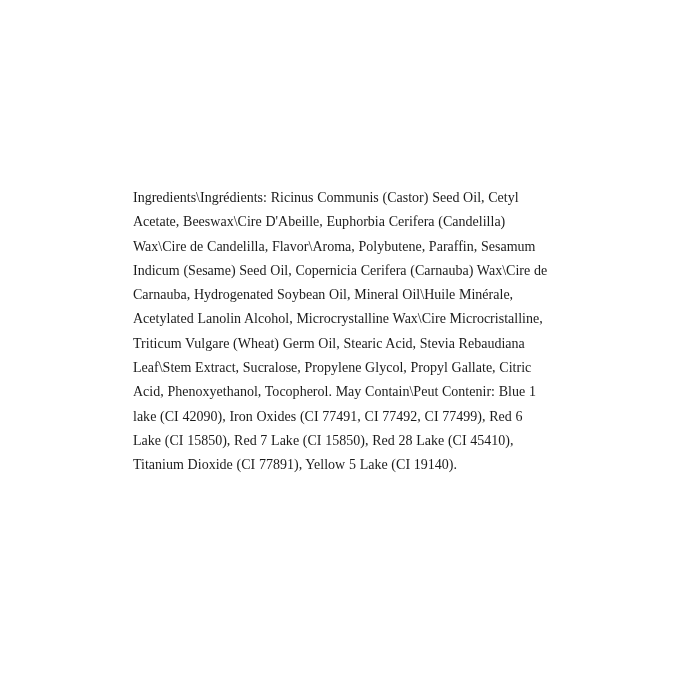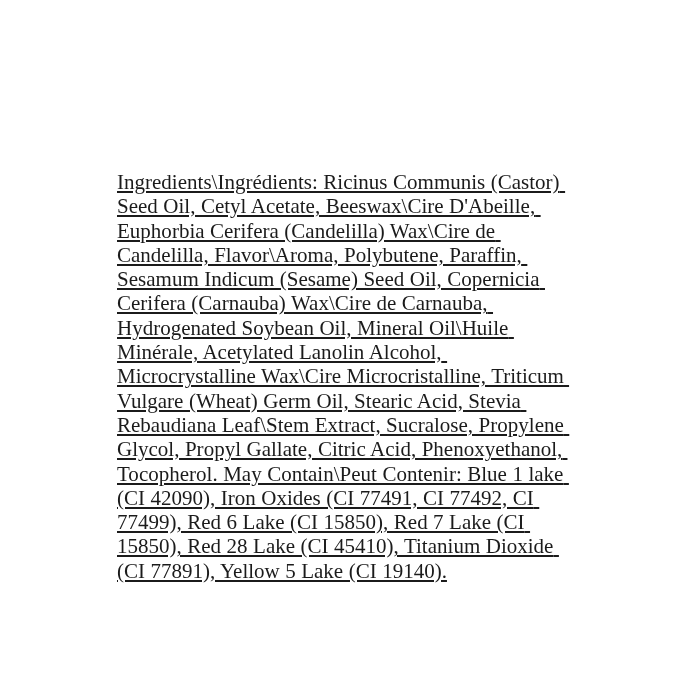--- a/index.html
+++ b/index.html
@@ -20,30 +20,29 @@
     height: 679px;
     background: #ffffff;
   }
   .ingredients-block {
     position: absolute;
     left: 117px;
     top: 170px;
     width: 452px;
   }
   .ingredients-text {
-    margin: 0;
+    margin: 16px;
     font-family: "Liberation Serif", serif;
-    font-size: 21px;
+    font-size: 14px;
     line-height: 24.3px;
     color: #1b1b1b;
     text-align: left;
     white-space: pre-wrap;
     word-spacing: 0.2px;
     letter-spacing: 0.01px;
-    text-decoration: underline;
   }
 </style>
 </head>
 <body>
 
 <div class="page">
   <div class="ingredients-block">
     <p class="ingredients-text">Ingredients\Ingrédients: Ricinus Communis (Castor) Seed Oil, Cetyl Acetate, Beeswax\Cire D'Abeille, Euphorbia Cerifera (Candelilla) Wax\Cire de Candelilla, Flavor\Aroma, Polybutene, Paraffin, Sesamum Indicum (Sesame) Seed Oil, Copernicia Cerifera (Carnauba) Wax\Cire de Carnauba, Hydrogenated Soybean Oil, Mineral Oil\Huile Minérale, Acetylated Lanolin Alcohol, Microcrystalline Wax\Cire Microcristalline, Triticum Vulgare (Wheat) Germ Oil, Stearic Acid, Stevia Rebaudiana Leaf\Stem Extract, Sucralose, Propylene Glycol, Propyl Gallate, Citric Acid, Phenoxyethanol, Tocopherol. May Contain\Peut Contenir: Blue 1 lake (CI 42090), Iron Oxides (CI 77491, CI 77492, CI 77499), Red 6 Lake (CI 15850), Red 7 Lake (CI 15850), Red 28 Lake (CI 45410), Titanium Dioxide (CI 77891), Yellow 5 Lake (CI 19140).</p>
   </div>
 </div>

